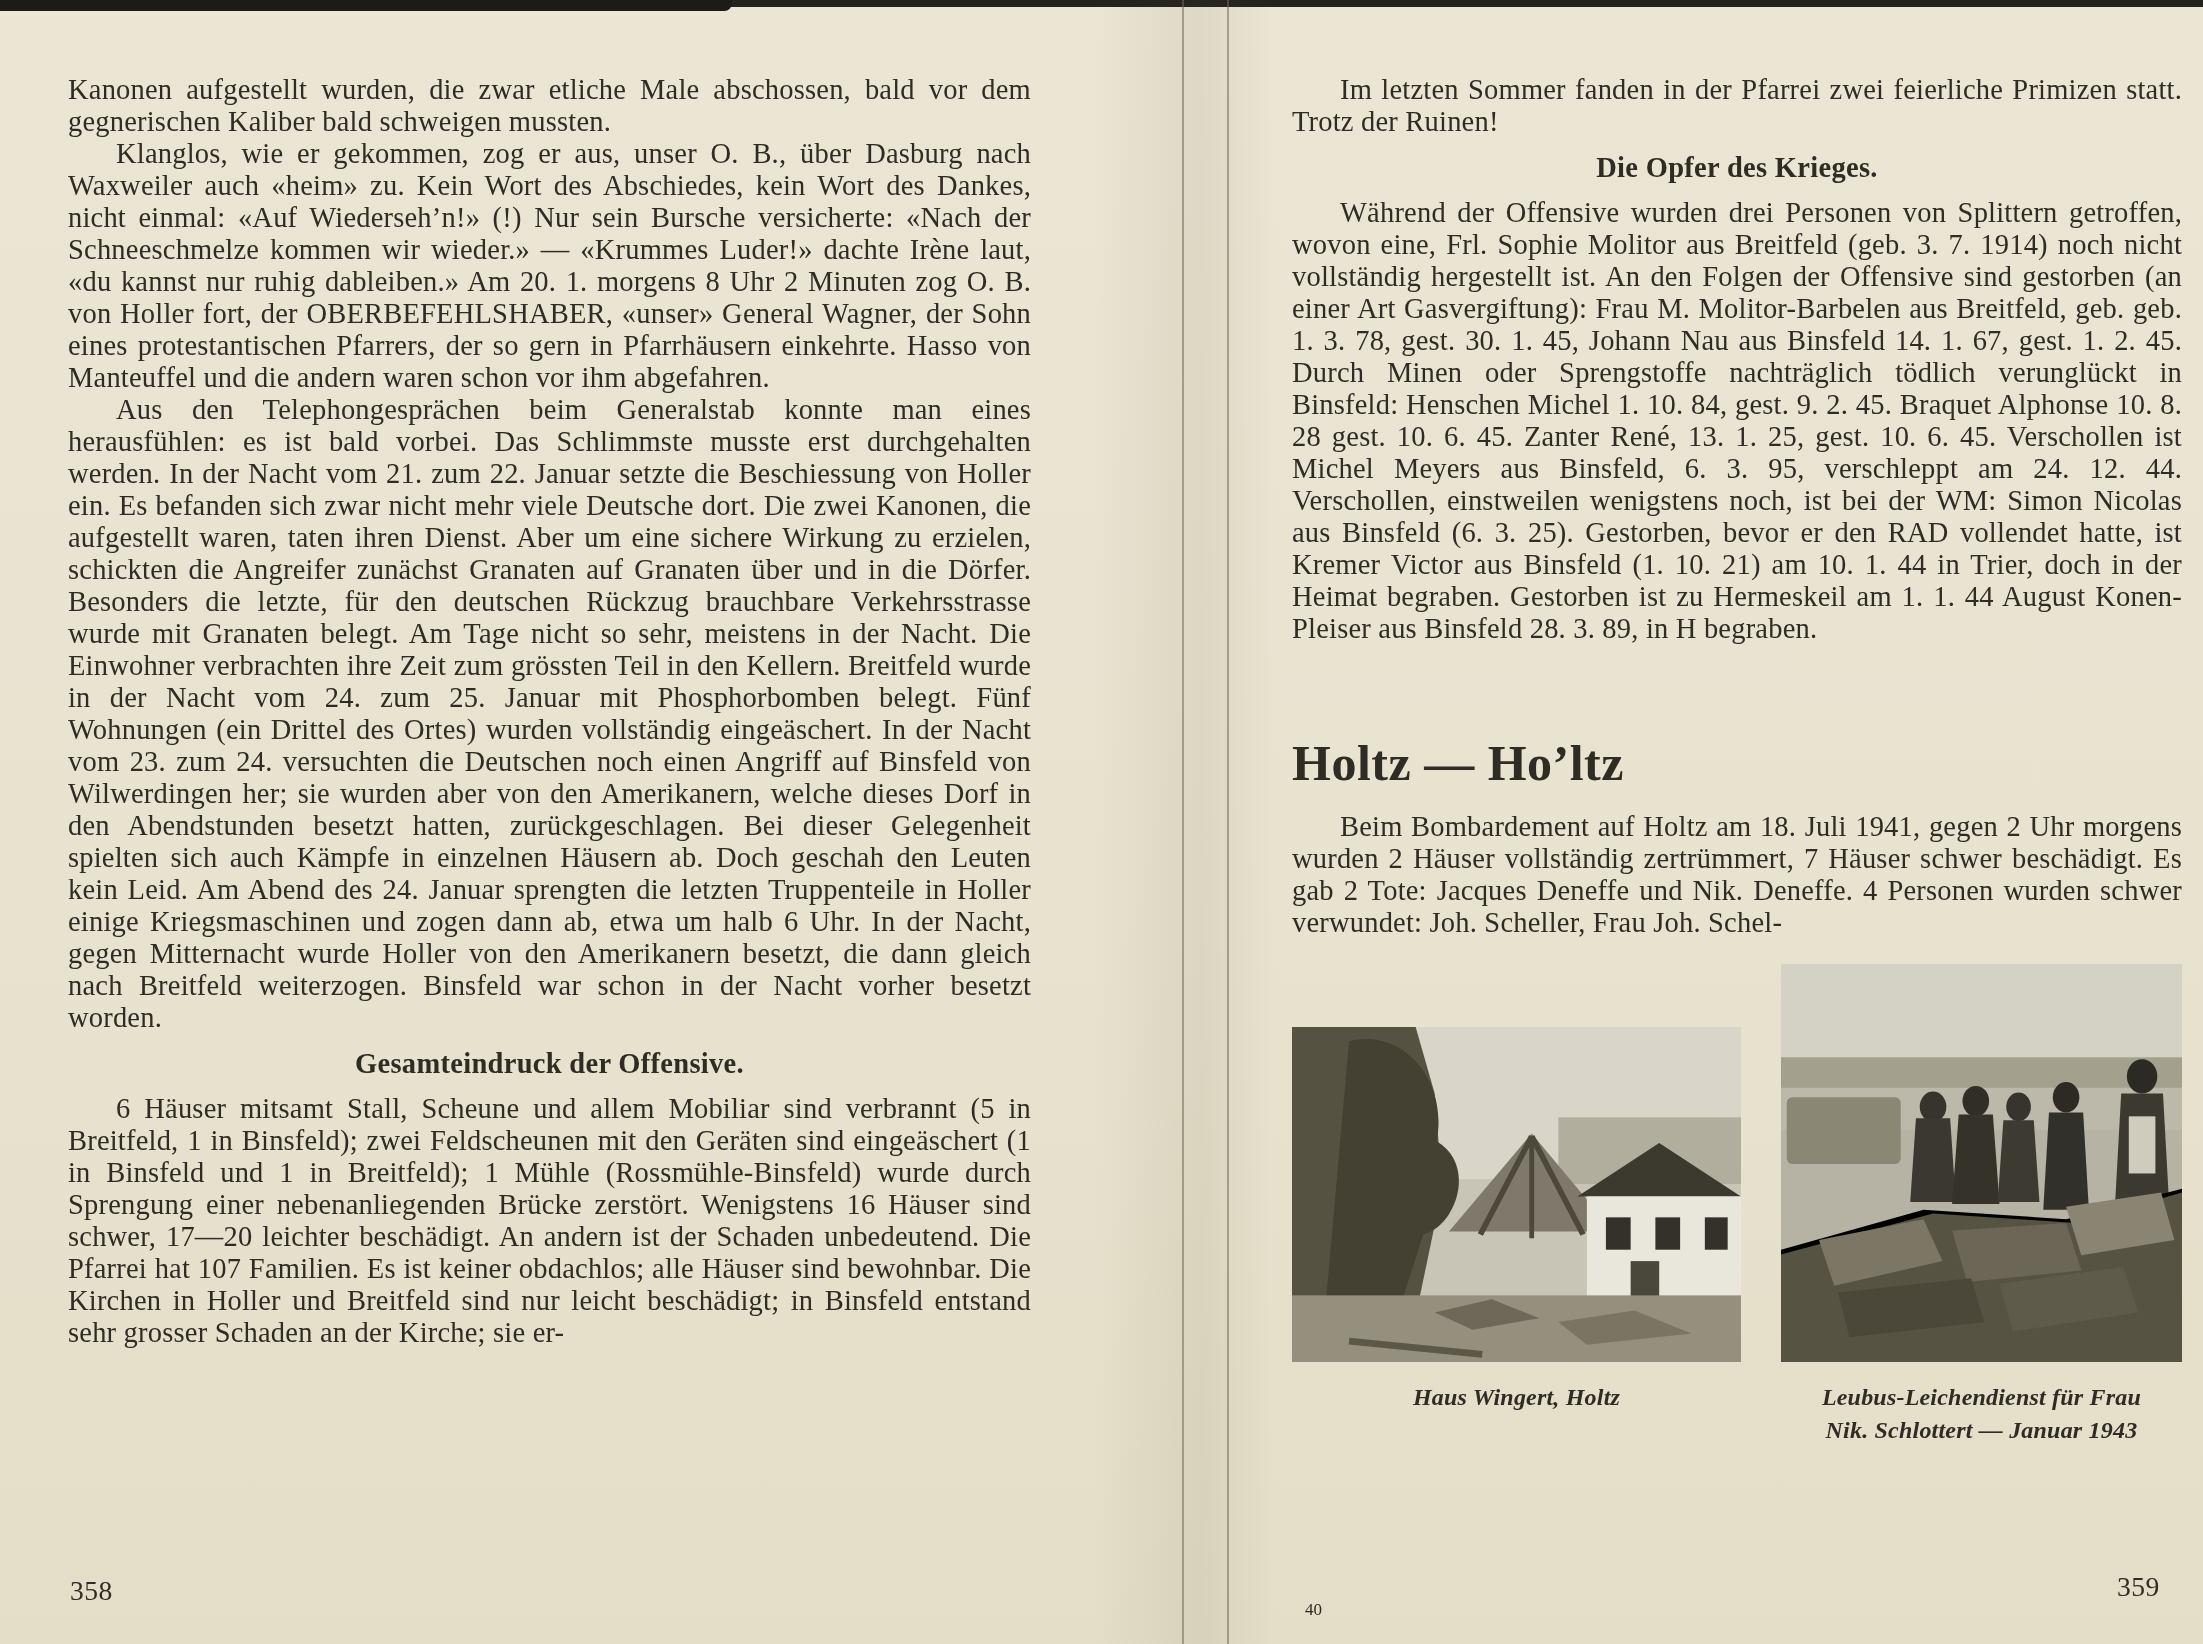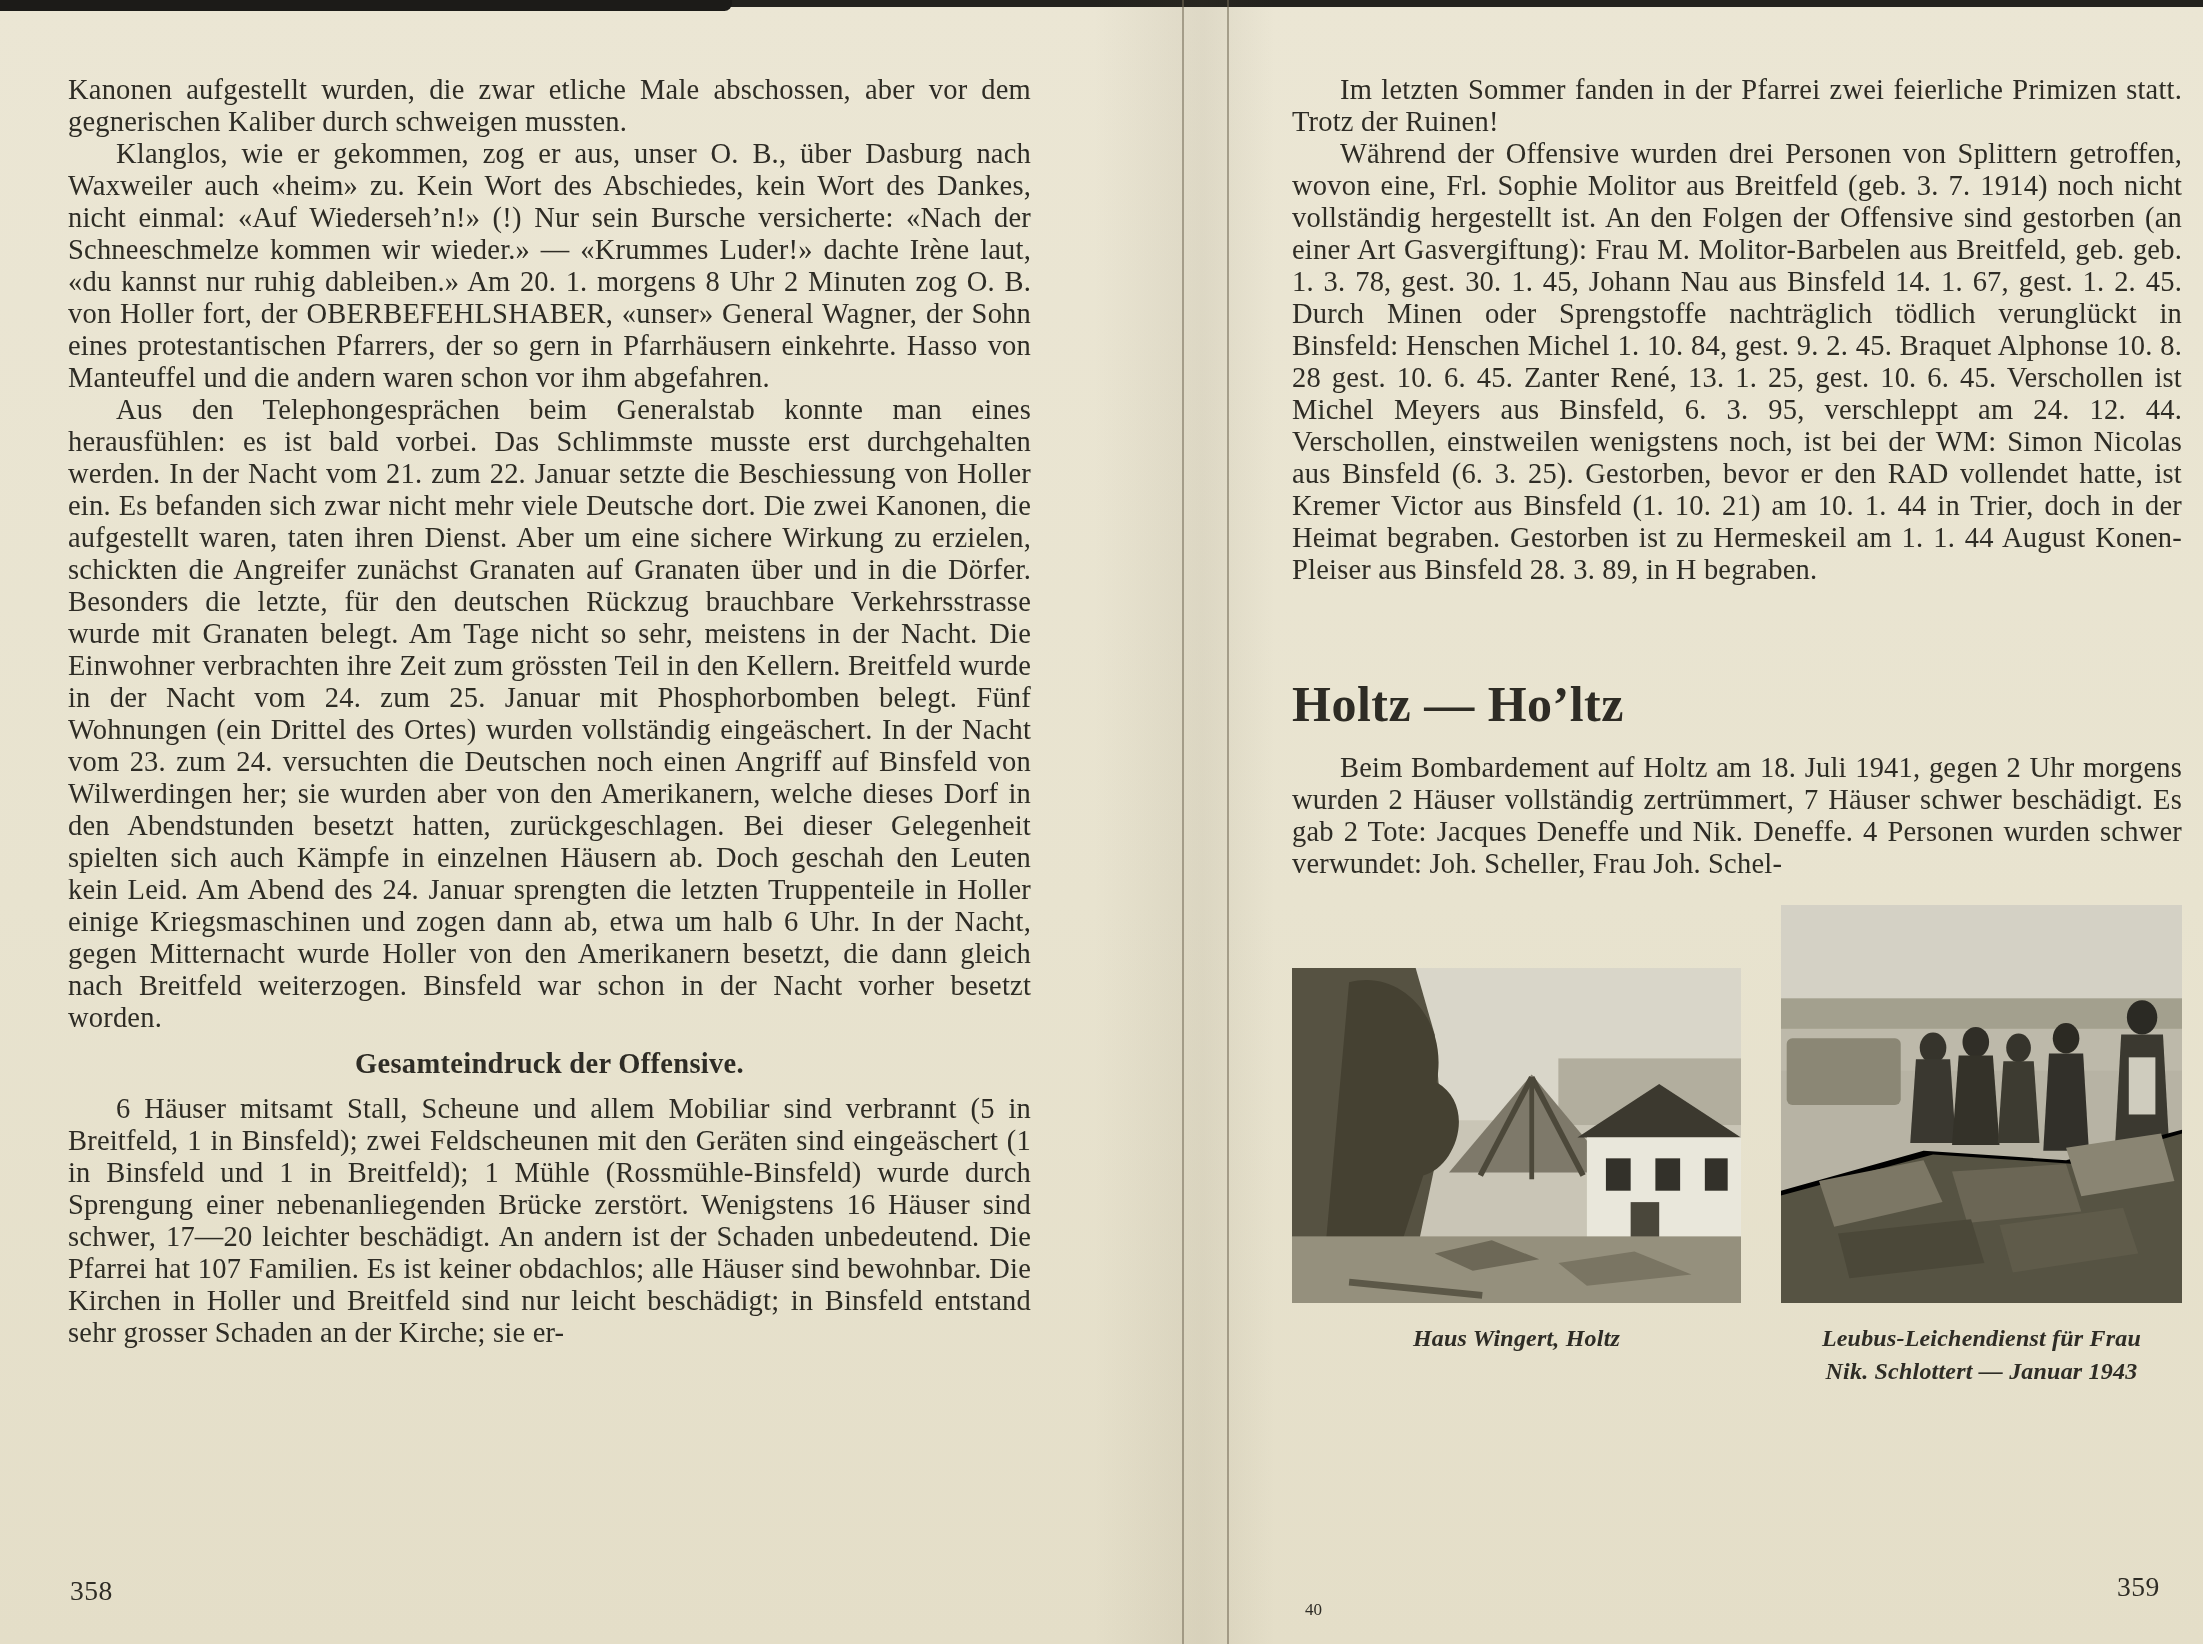--- a/index.html
+++ b/index.html
@@ -72,30 +72,31 @@
 
 <div class="scan">
 
   <div class="scan-edge-top"></div>
   <div class="scan-edge-top-left"></div>
   <div class="gutter-shade"></div>
   <div class="gutter-line g1"></div>
   <div class="gutter-line g2"></div>
 
   <div class="col col-left">
-    <p class="body-text">Kanonen aufgestellt wurden, die zwar etliche Male abschossen, aber vor dem gegnerischen Kaliber durch schweigen mussten.</p>
+    <p class="body-text">Kanonen aufgestellt wurden, die zwar etliche Male abschossen, bald vor dem gegnerischen Kaliber bald schweigen mussten.</p>
     <p class="body-text indent">Klanglos, wie er gekommen, zog er aus, unser O. B., über Dasburg nach Waxweiler auch «heim» zu. Kein Wort des Abschiedes, kein Wort des Dankes, nicht einmal: «Auf Wiederseh’n!» (!) Nur sein Bursche versicherte: «Nach der Schneeschmelze kommen wir wieder.» — «Krummes Luder!» dachte Irène laut, «du kannst nur ruhig dableiben.» Am 20. 1. morgens 8 Uhr 2 Minuten zog O. B. von Holler fort, der OBERBEFEHLSHABER, «unser» General Wagner, der Sohn eines protestantischen Pfarrers, der so gern in Pfarrhäusern einkehrte. Hasso von Manteuffel und die andern waren schon vor ihm abgefahren.</p>
     <p class="body-text indent">Aus den Telephongesprächen beim Generalstab konnte man eines herausfühlen: es ist bald vorbei. Das Schlimmste musste erst durchgehalten werden. In der Nacht vom 21. zum 22. Januar setzte die Beschiessung von Holler ein. Es befanden sich zwar nicht mehr viele Deutsche dort. Die zwei Kanonen, die aufgestellt waren, taten ihren Dienst. Aber um eine sichere Wirkung zu erzielen, schickten die Angreifer zunächst Granaten auf Granaten über und in die Dörfer. Besonders die letzte, für den deutschen Rückzug brauchbare Verkehrsstrasse wurde mit Granaten belegt. Am Tage nicht so sehr, meistens in der Nacht. Die Einwohner verbrachten ihre Zeit zum grössten Teil in den Kellern. Breitfeld wurde in der Nacht vom 24. zum 25. Januar mit Phosphorbomben belegt. Fünf Wohnungen (ein Drittel des Ortes) wurden vollständig eingeäschert. In der Nacht vom 23. zum 24. versuchten die Deutschen noch einen Angriff auf Binsfeld von Wilwerdingen her; sie wurden aber von den Amerikanern, welche dieses Dorf in den Abendstunden besetzt hatten, zurückgeschlagen. Bei dieser Gelegenheit spielten sich auch Kämpfe in einzelnen Häusern ab. Doch geschah den Leuten kein Leid. Am Abend des 24. Januar sprengten die letzten Truppenteile in Holler einige Kriegsmaschinen und zogen dann ab, etwa um halb 6 Uhr. In der Nacht, gegen Mitternacht wurde Holler von den Amerikanern besetzt, die dann gleich nach Breitfeld weiterzogen. Binsfeld war schon in der Nacht vorher besetzt worden.</p>
     <h3 class="section-heading">Gesamteindruck der Offensive.</h3>
     <p class="body-text indent">6 Häuser mitsamt Stall, Scheune und allem Mobiliar sind verbrannt (5 in Breitfeld, 1 in Binsfeld); zwei Feldscheunen mit den Geräten sind eingeäschert (1 in Binsfeld und 1 in Breitfeld); 1 Mühle (Rossmühle-Binsfeld) wurde durch Sprengung einer nebenanliegenden Brücke zerstört. Wenigstens 16 Häuser sind schwer, 17—20 leichter beschädigt. An andern ist der Schaden unbedeutend. Die Pfarrei hat 107 Familien. Es ist keiner obdachlos; alle Häuser sind bewohnbar. Die Kirchen in Holler und Breitfeld sind nur leicht beschädigt; in Binsfeld entstand sehr grosser Schaden an der Kirche; sie er-</p>
   </div>
   <div class="page-number pn-left">358</div>
 
   <div class="col col-right">
     <p class="body-text indent">Im letzten Sommer fanden in der Pfarrei zwei feierliche Primizen statt. Trotz der Ruinen!</p>
+    <h3 class="section-heading">Die Opfer des Krieges.</h3>
     <p class="body-text indent">Während der Offensive wurden drei Personen von Splittern getroffen, wovon eine, Frl. Sophie Molitor aus Breitfeld (geb. 3. 7. 1914) noch nicht vollständig hergestellt ist. An den Folgen der Offensive sind gestorben (an einer Art Gasvergiftung): Frau M. Molitor-Barbelen aus Breitfeld, geb. geb. 1. 3. 78, gest. 30. 1. 45, Johann Nau aus Binsfeld 14. 1. 67, gest. 1. 2. 45. Durch Minen oder Sprengstoffe nachträglich tödlich verunglückt in Binsfeld: Henschen Michel 1. 10. 84, gest. 9. 2. 45. Braquet Alphonse 10. 8. 28 gest. 10. 6. 45. Zanter René, 13. 1. 25, gest. 10. 6. 45. Verschollen ist Michel Meyers aus Binsfeld, 6. 3. 95, verschleppt am 24. 12. 44. Verschollen, einstweilen wenigstens noch, ist bei der WM: Simon Nicolas aus Binsfeld (6. 3. 25). Gestorben, bevor er den RAD vollendet hatte, ist Kremer Victor aus Binsfeld (1. 10. 21) am 10. 1. 44 in Trier, doch in der Heimat begraben. Gestorben ist zu Hermeskeil am 1. 1. 44 August Konen-Pleiser aus Binsfeld 28. 3. 89, in H begraben.</p>
     <h2 class="holtz-heading">Holtz — Ho’ltz</h2>
     <p class="body-text indent">Beim Bombardement auf Holtz am 18. Juli 1941, gegen 2 Uhr morgens wurden 2 Häuser vollständig zertrümmert, 7 Häuser schwer beschädigt. Es gab 2 Tote: Jacques Deneffe und Nik. Deneffe. 4 Personen wurden schwer verwundet: Joh. Scheller, Frau Joh. Schel-</p>
 
     <div class="photos">
 
       <figure>
         <div class="photo-frame ph-left">
           <svg viewBox="0 0 472 352" preserveAspectRatio="none">
             <rect width="472" height="352" fill="#c9c5b6"></rect>

